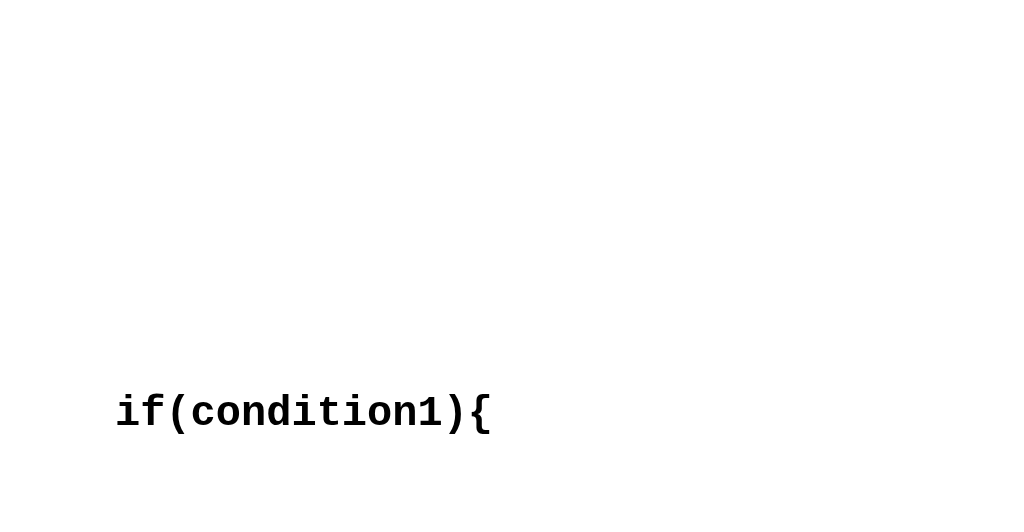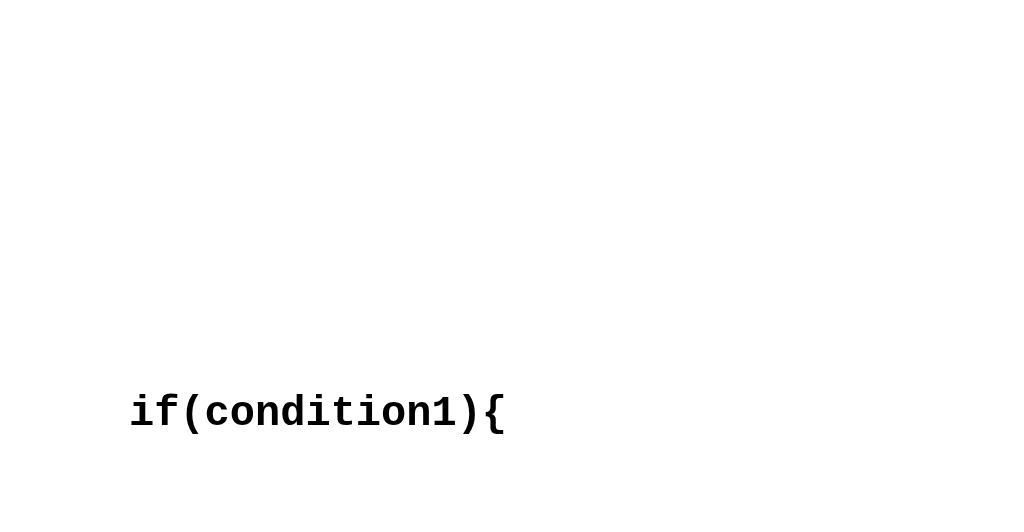--- a/index.html
+++ b/index.html
@@ -18,21 +18,20 @@
       color: #000000;
       padding-left: 115px;
       padding-top: 10px;
       white-space: pre;
     }
     .code-block {
       display: block;
     }
     .code-line {
       display: block;
-      margin-left: 14px;
     }
   </style>
 </head>
 <body>
 
 
 
 <div class="code-block">
 <span class="code-line">if(condition1){</span>
 <span class="code-line">     // statement 1</span>

